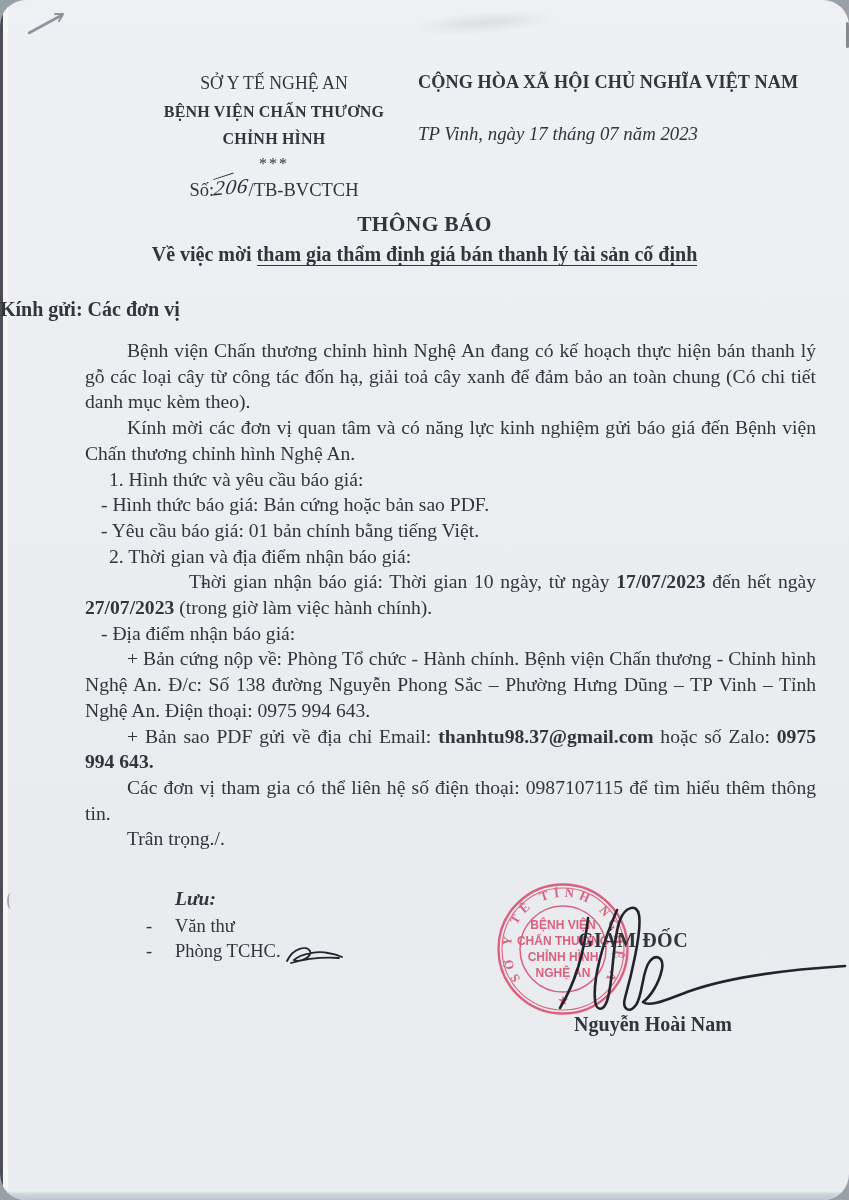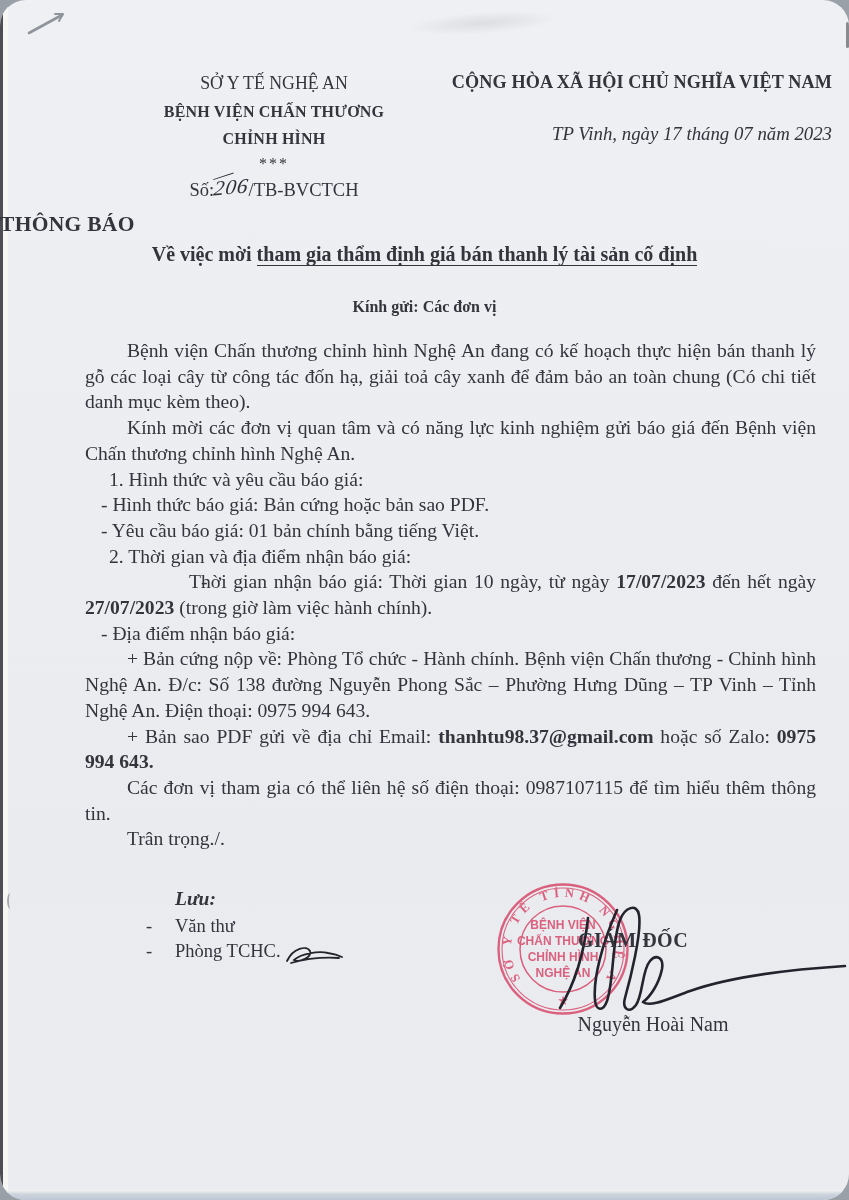--- a/index.html
+++ b/index.html
@@ -26,48 +26,48 @@
 
   
   .org { position:absolute; left:98px; top:70px; width:352px; text-align:center; line-height:27.5px; font-size:17.8px; }
   .org .b { font-weight:bold; font-size:16px; letter-spacing:.2px; }
   .org .stars { font-size:16px; letter-spacing:2px; line-height:22px; }
   .doc-no { font-size:18.5px; margin-top:1px; }
   .handwritten { display:inline-block; font-style:italic; font-size:21px; letter-spacing:1px;
                  transform:skewX(-12deg) rotate(-5deg); position:relative; top:-2px; color:#2d2e38; }
   .handwritten::after { content:""; position:absolute; left:-2px; top:1px; width:20px; border-top:1.6px solid #2d2e38;
                         transform:rotate(-14deg); }
-  .national { position:absolute; left:418px; top:68px; width:414px; text-align:right; line-height:28px; }
+  .national { position:absolute; left:418px; top:68px; width:414px; text-align:left; line-height:28px; }
   .national .l1 { font-weight:bold; font-size:18.2px; letter-spacing:.1px; }
   .national .l2 { font-weight:bold; font-size:18.8px; }
   .national .l2 span { border-bottom:2px solid #33343c; padding:0 2px 1px; }
   .national .dateline { font-style:italic; font-size:18.8px; margin-top:24px; }
 
-  .doc-title { position:absolute; left:0; right:0; top:212px; text-align:left; font-weight:bold; font-size:21.5px; letter-spacing:.3px; }
+  .doc-title { position:absolute; left:0; right:0; top:212px; text-align:center; font-weight:bold; font-size:21.5px; letter-spacing:.3px; }
   .doc-subtitle { position:absolute; left:0; right:0; top:243px; text-align:center; font-weight:bold; font-size:20px; }
   .doc-subtitle .u { border-bottom:1.6px solid #33343c; padding-bottom:0; }
-  .salutation { position:absolute; left:0; right:0; top:298px; text-align:center; font-weight:bold; font-size:16px; }
+  .salutation { position:absolute; left:0; right:0; top:298px; font-weight:bold; font-size:20px; }
 
   
   .body { position:absolute; left:85px; top:338px; width:731px; font-size:19.6px; line-height:25.7px; text-align:justify; }
   .body p { margin:0; text-indent:42px; }
   .body p.h { text-indent:24px; font-weight:normal; }
   .body p.item { text-indent:16px; }
   .body p.time { text-indent:58px; }
   .dash-gap { display:inline-block; width:46px; }
   .bd { font-weight:bold; }
   .email { font-weight:bold; text-underline-offset:3px; }
 
   
   .luu { position:absolute; left:146px; top:886px; font-size:18.5px; line-height:25px; }
   .luu-label { font-weight:bold; font-style:italic; font-size:19.5px; margin-left:29px; margin-bottom:3px; }
   .luu-row { display:flex; align-items:flex-end; }
   .luu-row .dash { width:29px; }
   .director-title { position:absolute; left:578px; top:889px; font-weight:bold; font-size:20px; letter-spacing:.5px; z-index:6;margin-top:40px; }
-  .director-name { position:absolute; left:528px; top:1013px; width:250px; text-align:center; font-weight:normal; font-size:20px; z-index:6; }
+  .director-name { position:absolute; left:528px; top:1013px; width:250px; text-align:center; font-weight:bold; font-size:20px; z-index:6; }
   .stamp { position:absolute; left:493px; top:879px; z-index:2; opacity:.88; }
   .signature { position:absolute; left:540px; top:878px; z-index:4; }
   .scribble { position:relative; top:4px; left:2px; }
 </style>
 </head>
 <body>
 
 <div class="page">
 
   <div class="edge-left-dark"></div>

